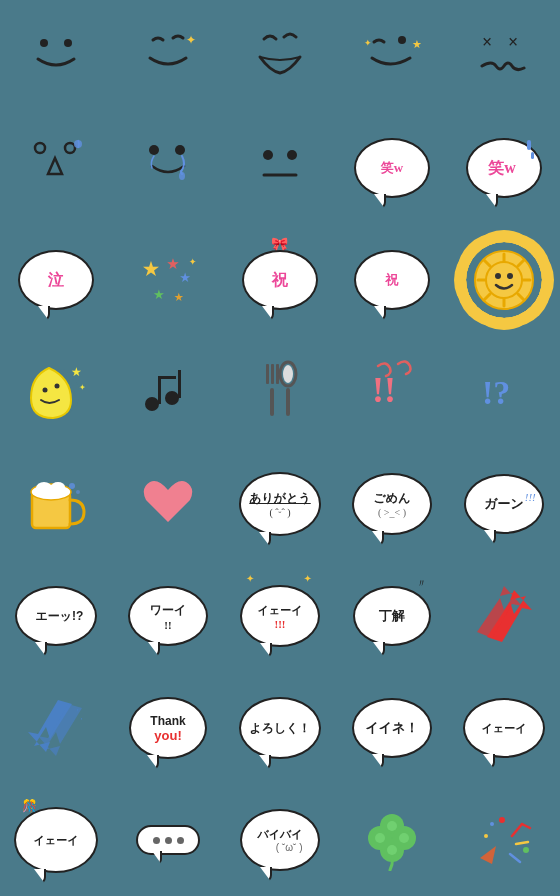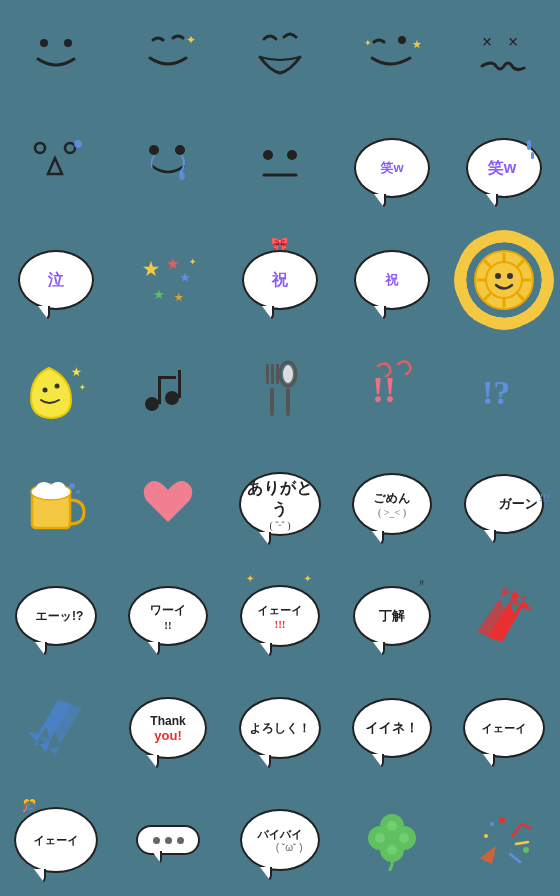--- a/index.html
+++ b/index.html
@@ -49,24 +49,24 @@
       height: 14px;
       background: white;
       border-right: 2.5px solid #222;
       border-bottom: 2.5px solid #222;
       border-radius: 0 0 8px 0;
       clip-path: polygon(0 0, 100% 0, 100% 100%);
     }
     .bubble-text {
       font-size: 14px;
       font-weight: bold;
-      color: #8b5cf6;
+      color: #ec4899;
       text-align: center;
       line-height: 1.2;
-      font-family: Liberation Sans, sans-serif;
+      font-family: Liberation Serif, serif;
     }
 
     
     .sun {
       width: 60px;
       height: 60px;
       background: #f5c842;
       border-radius: 50%;
       display: flex;
       align-items: center;
@@ -432,37 +432,37 @@
   <div>
     <svg width="65" height="65" viewBox="0 0 65 65">
       <path d="M32 52 L10 30 Q4 18 14 12 Q22 8 32 20 Q42 8 50 12 Q60 18 54 30 Z" fill="#f08090"></path>
     </svg>
   </div>
 </div>
 
 <div class="cell">
   <div class="bubble" style="width:82px;height:64px;">
     <div style="text-align:center;">
-      <div style="font-size:16px;font-weight:bold;color:#222;font-family:'MS Gothic',sans-serif;">ありがとう</div>
+      <div style="font-size:12px;font-weight:bold;color:#222;font-family:'MS Gothic',sans-serif;text-decoration:underline;">ありがとう</div>
       <div style="font-size:10px;color:#333;">( ˆᵕˆ )</div>
     </div>
   </div>
 </div>
 
 <div class="cell">
   <div class="bubble" style="width:80px;height:62px;">
     <div style="text-align:center;">
       <div style="font-size:12px;font-weight:bold;color:#222;font-family:'MS Gothic',sans-serif;">ごめん</div>
       <div style="font-size:10px;color:#666;">( &gt;_&lt; )</div>
     </div>
   </div>
 </div>
 
 <div class="cell">
-  <div class="bubble" style="width:80px;height:60px;justify-content:flex-end;">
+  <div class="bubble" style="width:80px;height:60px;">
     <div style="text-align:center;position:relative;">
       <div style="font-size:13px;font-weight:bold;color:#222;font-family:'MS Gothic',sans-serif;">ガーン</div>
       <div style="position:absolute;top:-4px;right:-12px;font-size:11px;color:#6090e0;font-style:italic;">!!!</div>
     </div>
   </div>
 </div>
 
 <div class="cell">
   <div class="bubble" style="width:82px;height:60px;">
     <span style="font-size:12px;font-weight:bold;color:#222;font-family:'MS Gothic',sans-serif;margin-left:7px;">エーッ!?</span>

